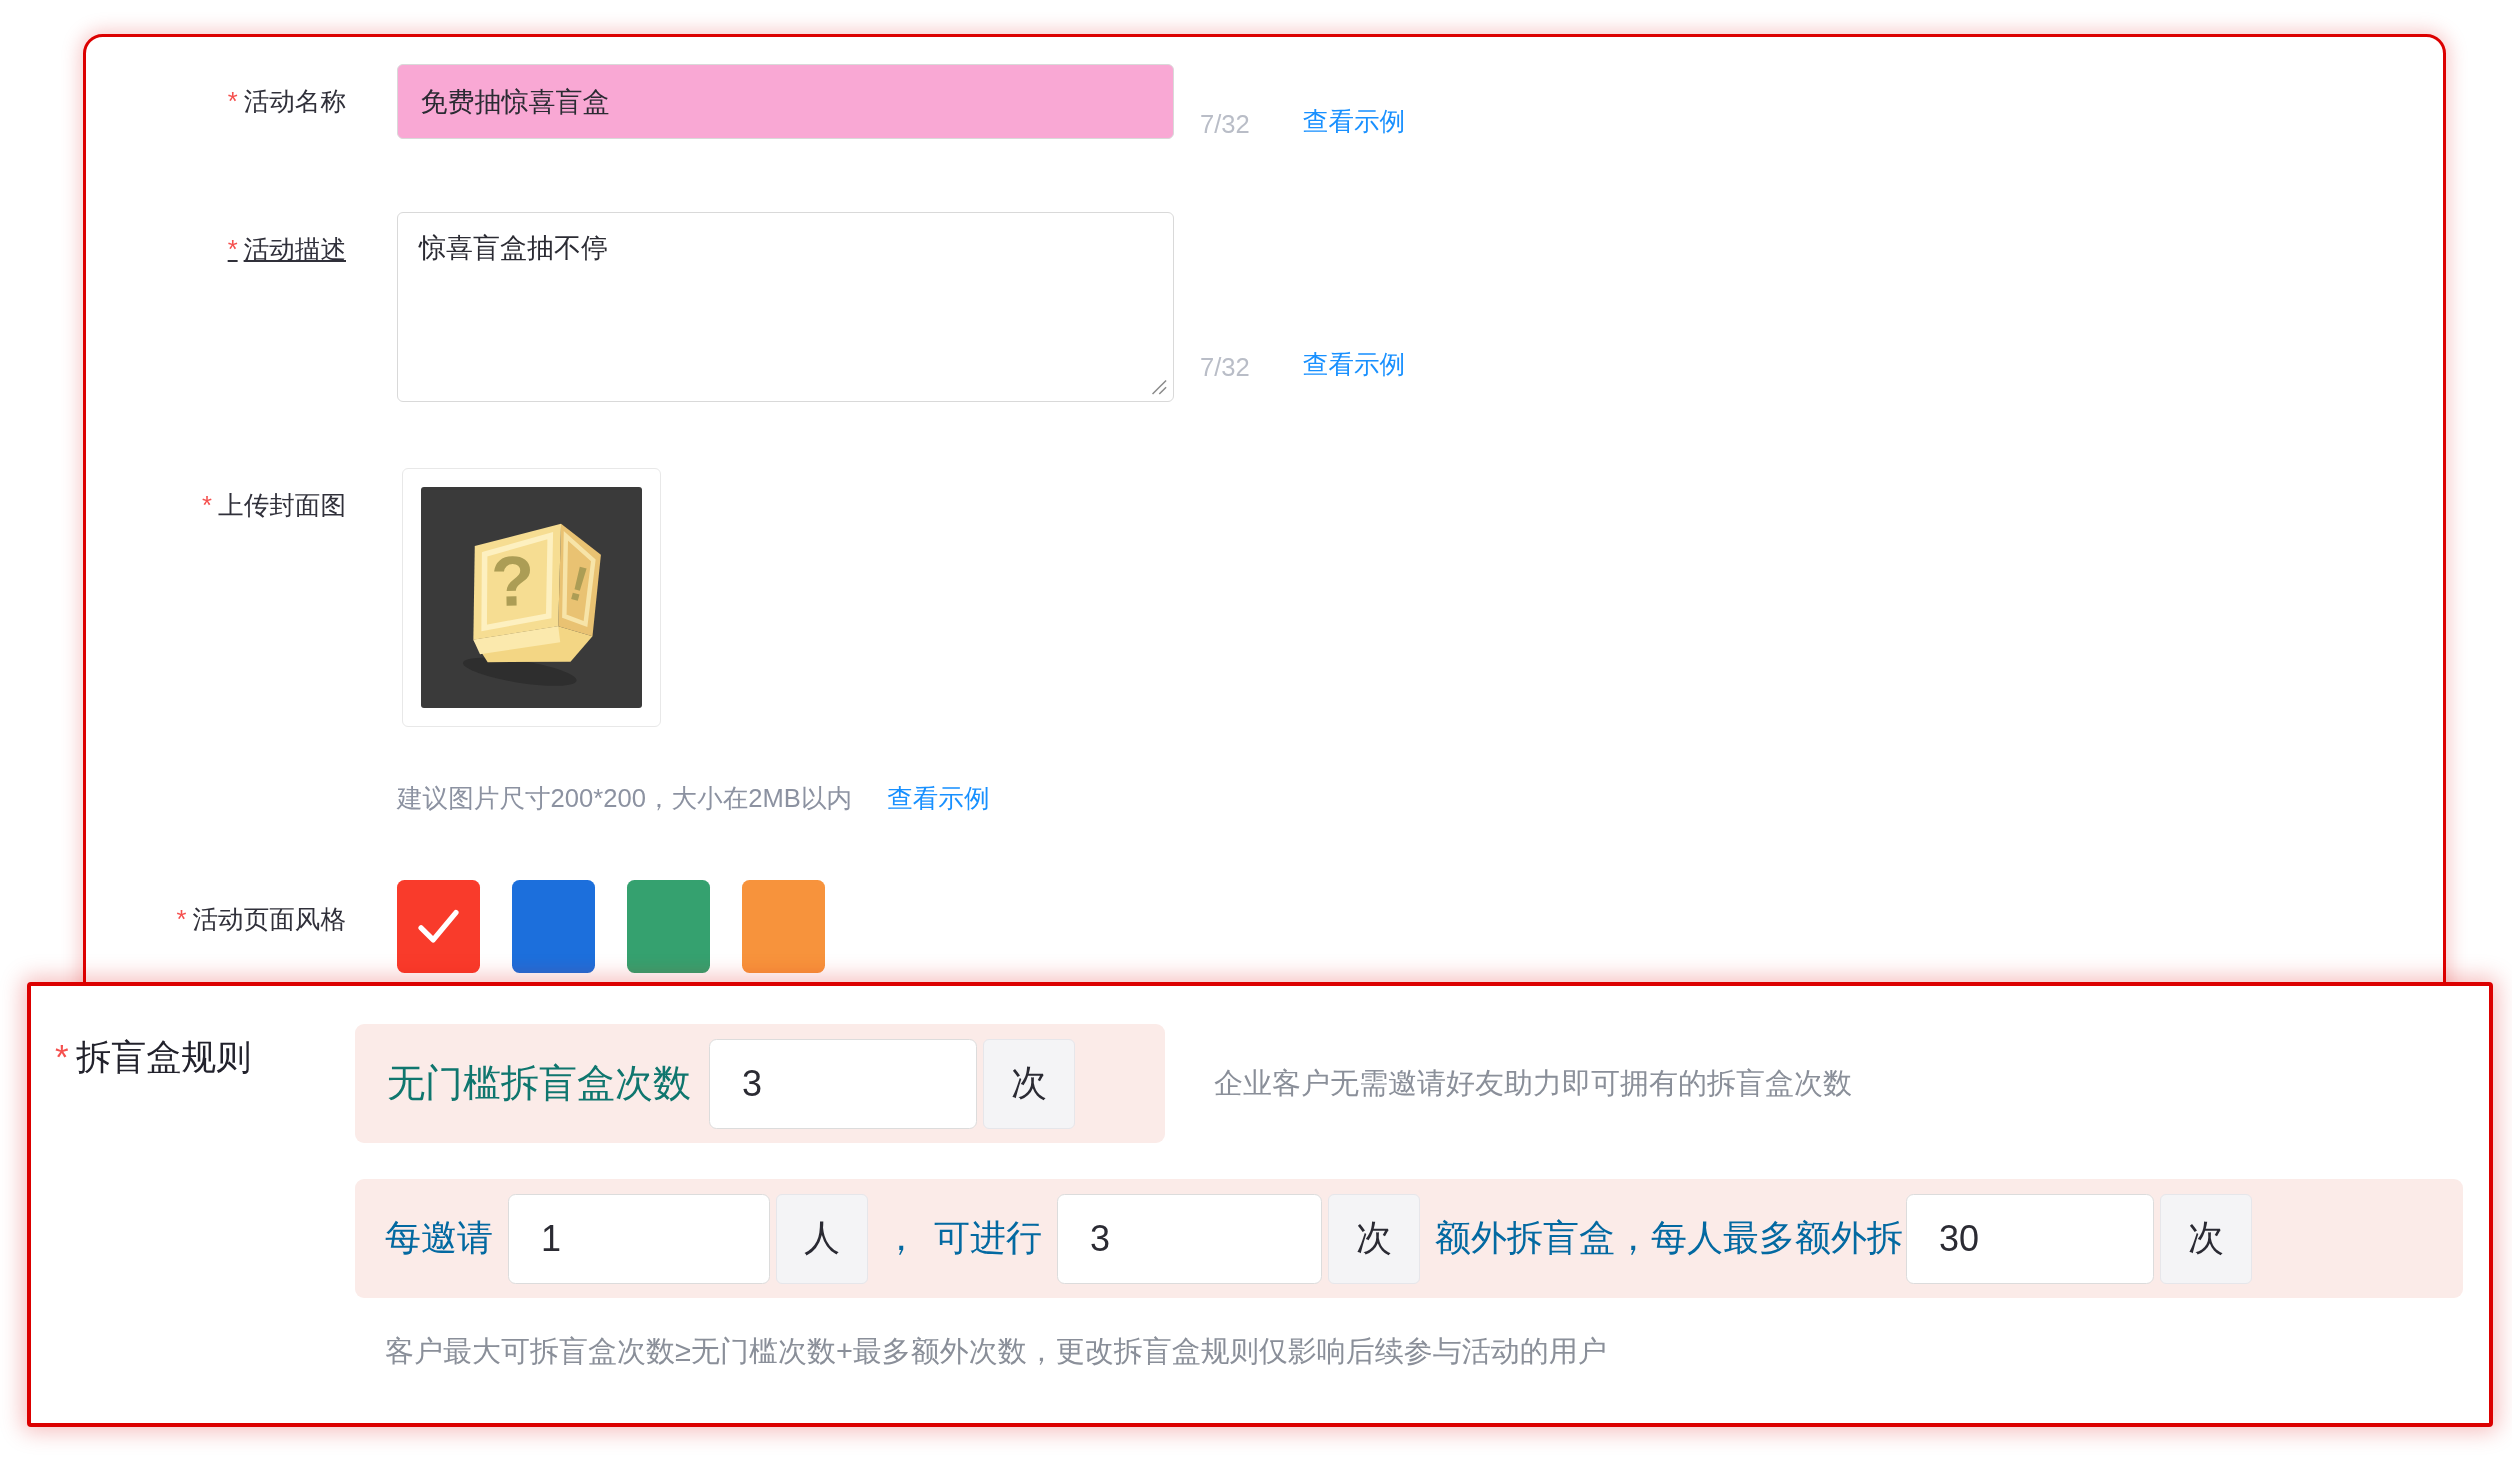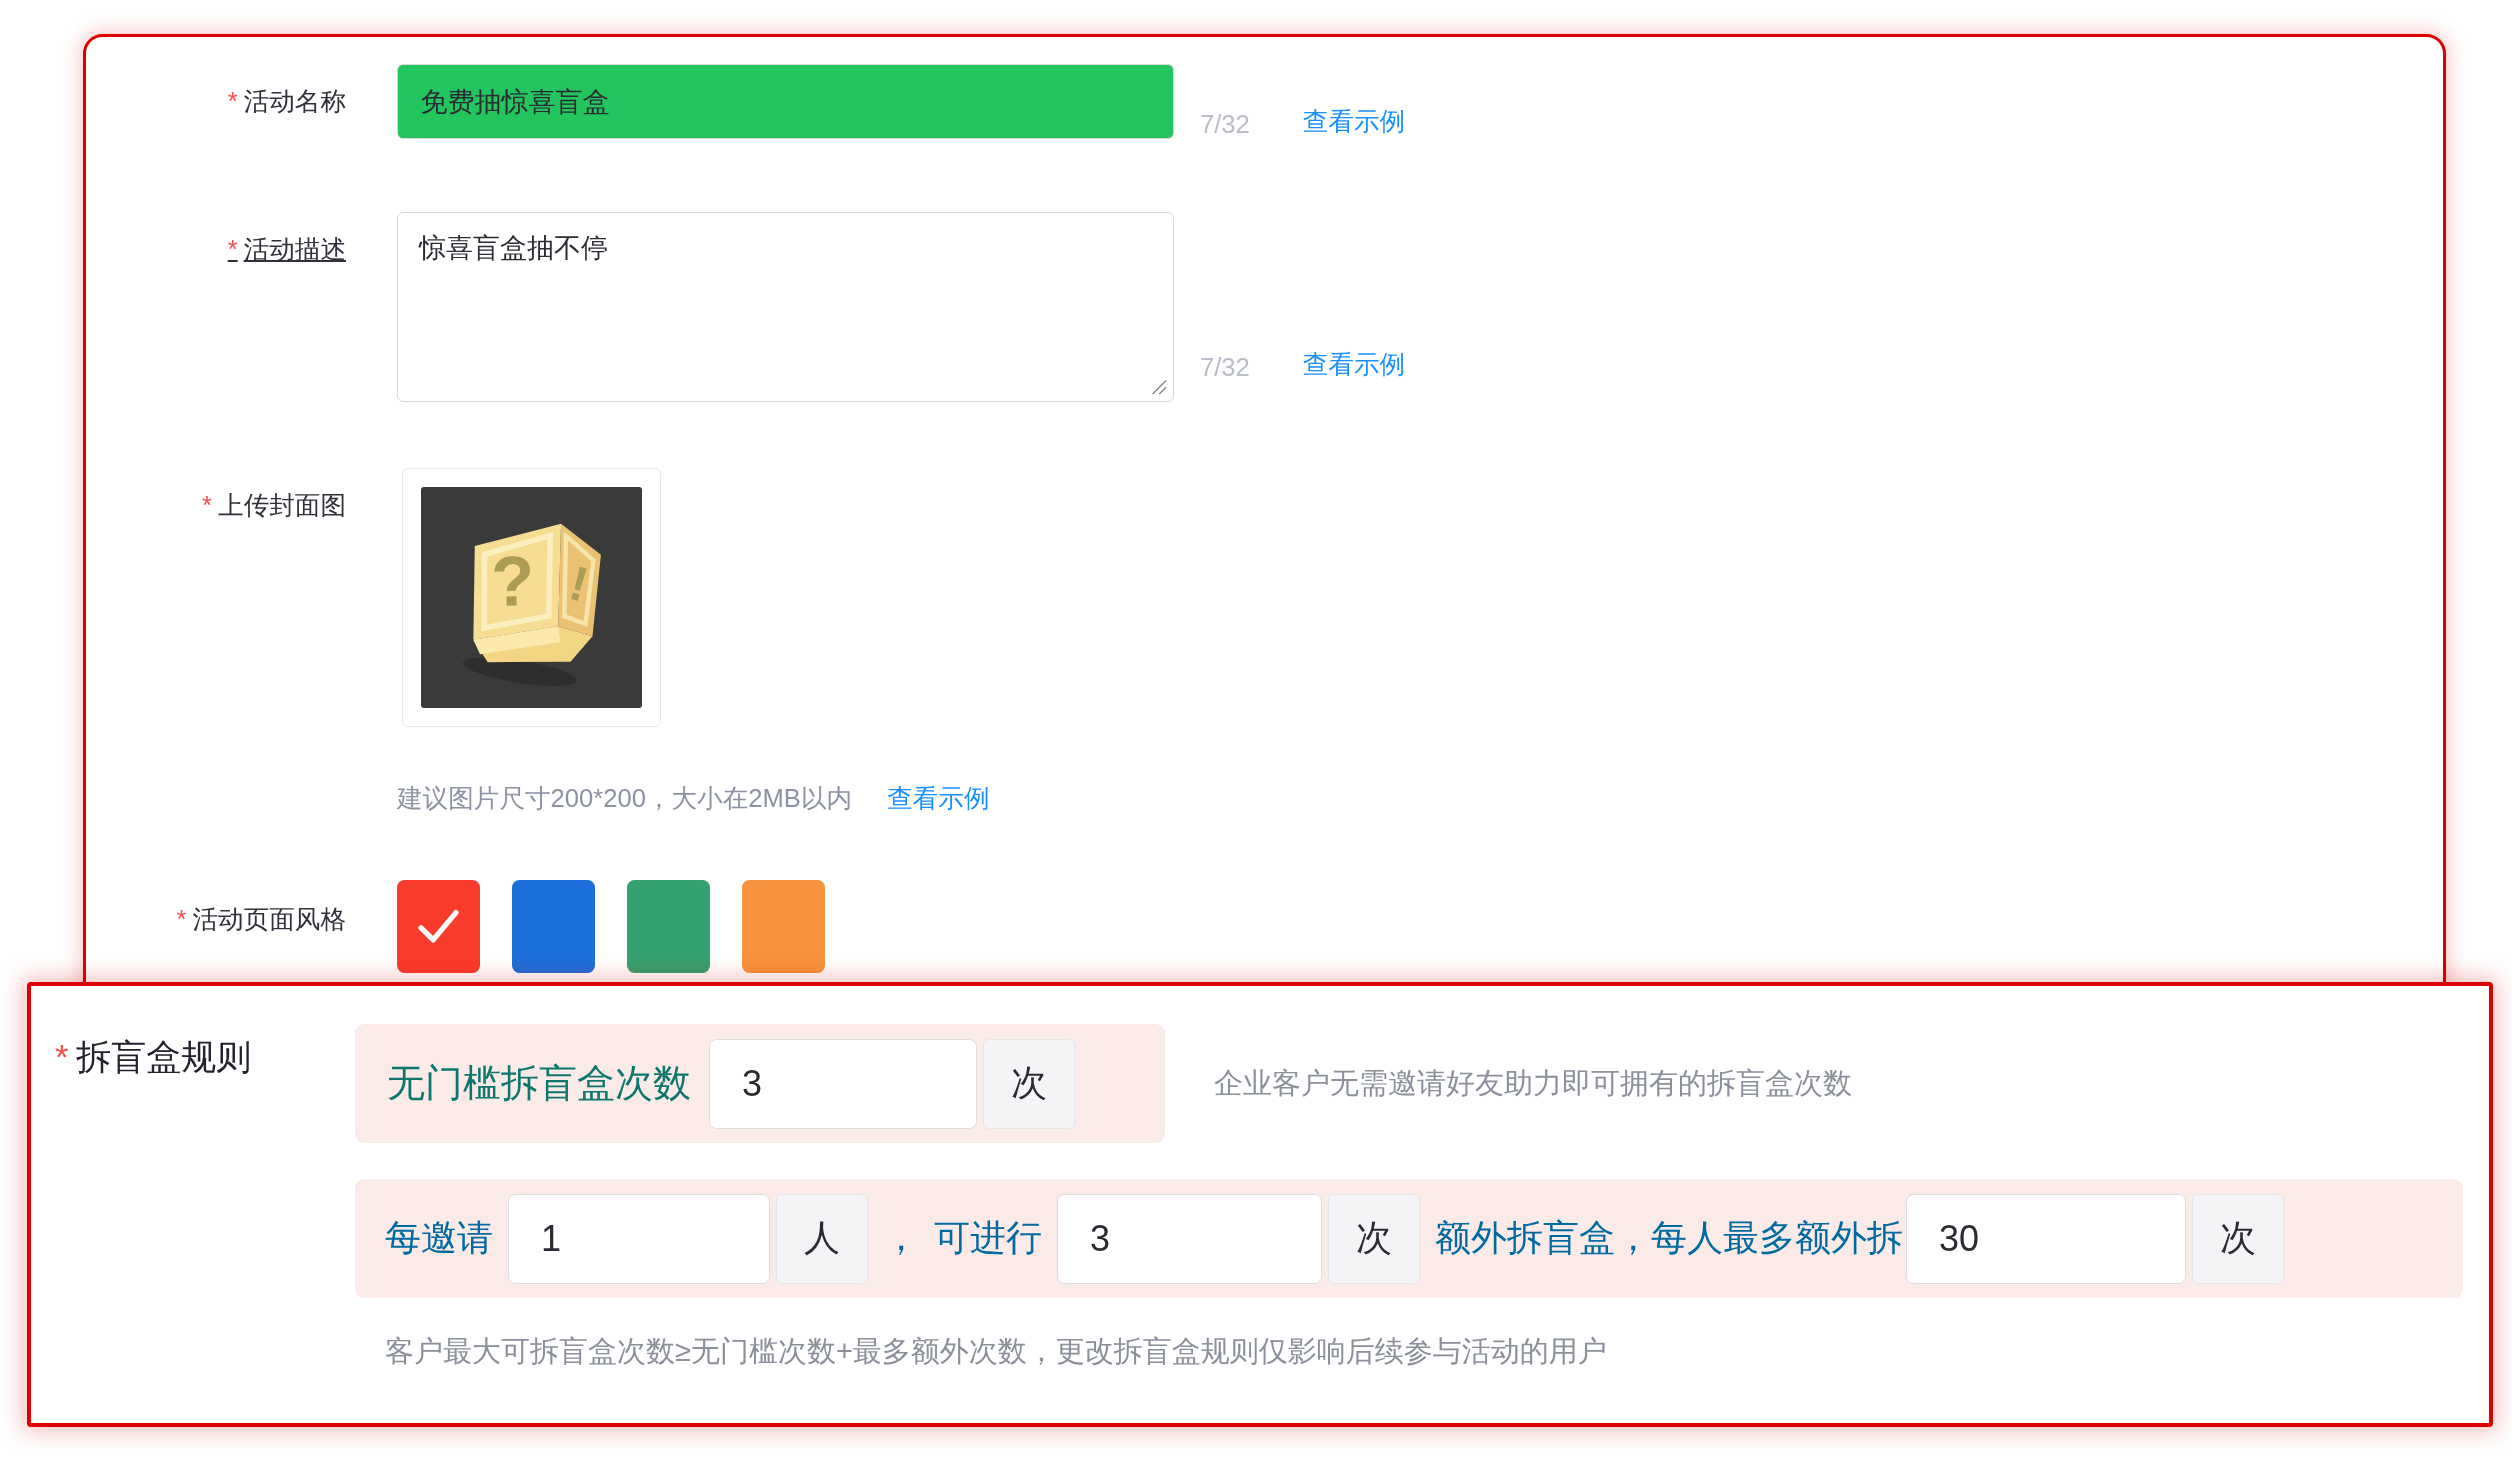--- a/index.html
+++ b/index.html
@@ -13,21 +13,21 @@
   #panel-top{left:83px;top:34px;width:2350px;height:971px;z-index:1;padding-left:7px;}
   #panel-bottom{left:27px;top:982px;width:2458px;height:437px;z-index:5;border-width:4.5px;border-radius:4px;
                 box-shadow:0 0 22.6px 4.5px rgba(220,0,0,.25);}
   .abs{position:absolute;}
 
   
   .form-label{width:260px;text-align:right;color:#30303a;font-size:25.6px;white-space:nowrap;}
   .req{color:#f5504e;margin-right:6px;font-size:25.6px;}
   .lbl-line100{left:0;top:27px;height:75px;line-height:75px;}
   .text-input{box-sizing:border-box;width:100%;height:100%;border:1.5px solid #d9d9d9;border-radius:6px;
-              padding:0 22.6px;font-size:27px;color:#2b2b33;outline:none;background:#22c55e;
+              padding:0 22.6px;font-size:27px;color:#2b2b33;outline:none;background:#f9a8d4;
               font-family:"Liberation Sans","DejaVu Sans",sans-serif;}
   .meta-row{display:flex;align-items:flex-end;gap:53px;}
   .counter{color:#b9bdc7;font-size:25.6px;}
   .link{color:#1890ff;font-size:25.6px;cursor:pointer;text-decoration:none;white-space:nowrap;}
   .ta-wrap{left:311px;top:175px;width:777px;height:190px;}
   textarea.desc{box-sizing:border-box;width:100%;height:100%;border:1.5px solid #d9d9d9;border-radius:6px;
                 padding:16.6px 21px;font-size:27px;line-height:36px;color:#2b2b33;resize:none;outline:none;
                 font-family:"Liberation Sans","DejaVu Sans",sans-serif;}
   .resize-handle{position:absolute;right:6px;bottom:6px;}
   .cover-card{left:316px;top:431px;width:257px;height:257px;border:1.5px solid #e8e8e8;border-radius:6px;
@@ -152,20 +152,20 @@
       <div class="unit-append">人</div>
     </div>
     <span class="rule-text-sm">，</span>
     <span class="rule-text-sm">可进行</span>
     <div class="input-group">
       <input class="num-input" style="width: 265px;" type="text" value="3">
       <div class="unit-append">次</div>
     </div>
     <span class="rule-text-sm">额外拆盲盒，每人最多额外拆</span>
     <div class="input-group" style="margin-left:-12px;">
-      <input class="num-input" style="width: 280px;" type="text" value="30">
+      <input class="num-input" style="width: 248px;" type="text" value="30">
       <div class="unit-append">次</div>
     </div>
   </div>
 
   <div class="abs rules-note">客户最大可拆盲盒次数≥无门槛次数+最多额外次数，更改拆盲盒规则仅影响后续参与活动的用户</div>
 </div>
 
 
 </body></html>

